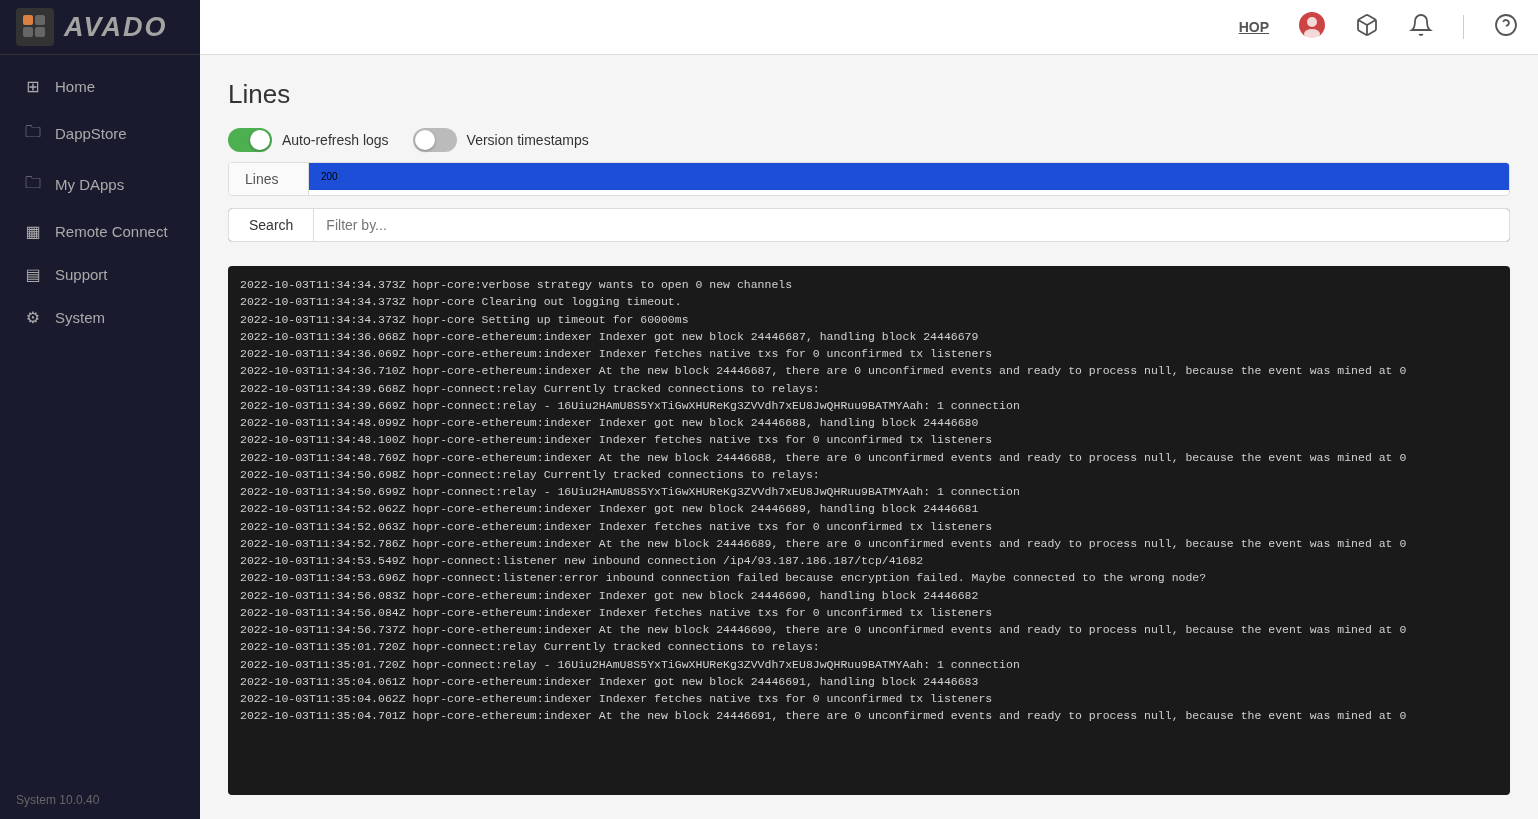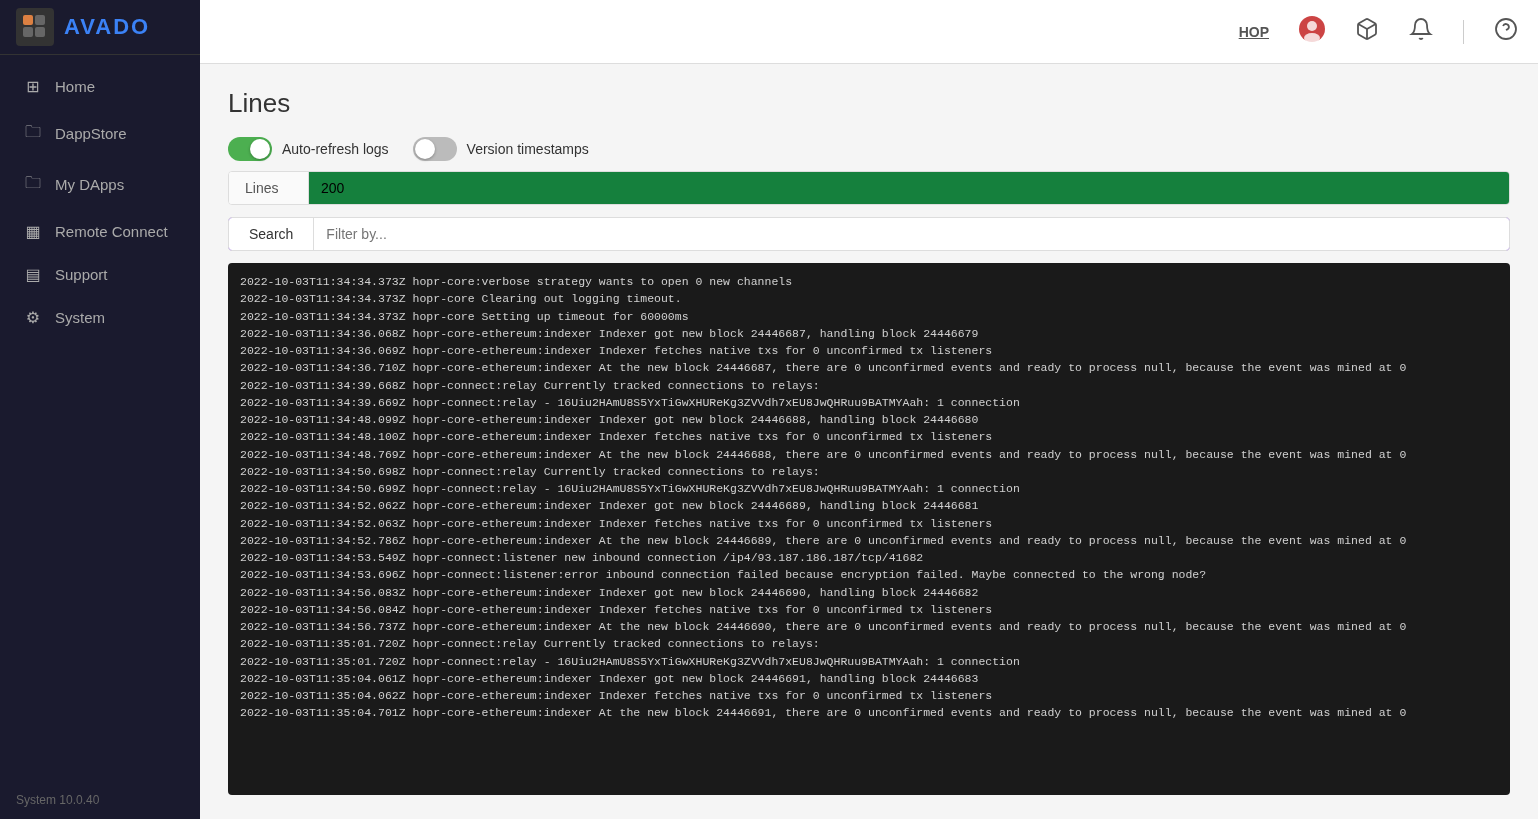--- a/index.html
+++ b/index.html
@@ -26,24 +26,25 @@
       width: 38px;
       height: 38px;
       background: #333;
       border-radius: 4px;
       display: flex; align-items: center; justify-content: center;
       margin-right: 10px;
       font-size: 18px;
       color: #fff;
     }
     .logo-text {
-      font-size: 22px;
+      font-size: 27px;
       font-weight: bold;
-      color: #3b82f6;
+      color: #a3a3a3;
       letter-spacing: 2px;
+      font-style: italic;
     }
     .sidebar-nav {
       flex: 1;
       padding-top: 10px;
     }
     .sidebar-item {
       display: flex;
       align-items: center;
       padding: 12px 20px;
       cursor: pointer;
@@ -60,21 +61,21 @@
     }
 
     
     .main-area {
       flex: 1;
       display: flex;
       flex-direction: column;
       overflow: hidden;
     }
     .topbar {
-      height: 64px;
+      height: 55px;
       background: #fff;
       border-bottom: 1px solid #ddd;
       display: flex;
       align-items: center;
       justify-content: flex-end;
       padding: 0 20px;
       gap: 30px;
     }
     .topbar-link {
       font-size: 14px;
@@ -161,32 +162,32 @@
       color: #555;
       border-right: 1px solid #ddd;
       background: #fafafa;
       min-width: 80px;
     }
     .lines-input {
       flex: 1;
       border: none;
       outline: none;
       padding: 8px 12px;
-      font-size: 14px;
-      background: #15803d;
+      font-size: 10px;
+      background: #1d4ed8;
     }
 
     
     .search-row {
       display: flex;
       align-items: center;
       border: 1px solid #ddd;
       border-radius: 4px;
       background: #6d28d9;
-      margin-bottom: 12px;
+      margin-bottom: 24px;
       overflow: hidden;
     }
     .search-btn {
       padding: 8px 20px;
       background: #fff;
       border: none;
       border-right: 1px solid #ddd;
       font-size: 14px;
       color: #333;
       cursor: pointer;

